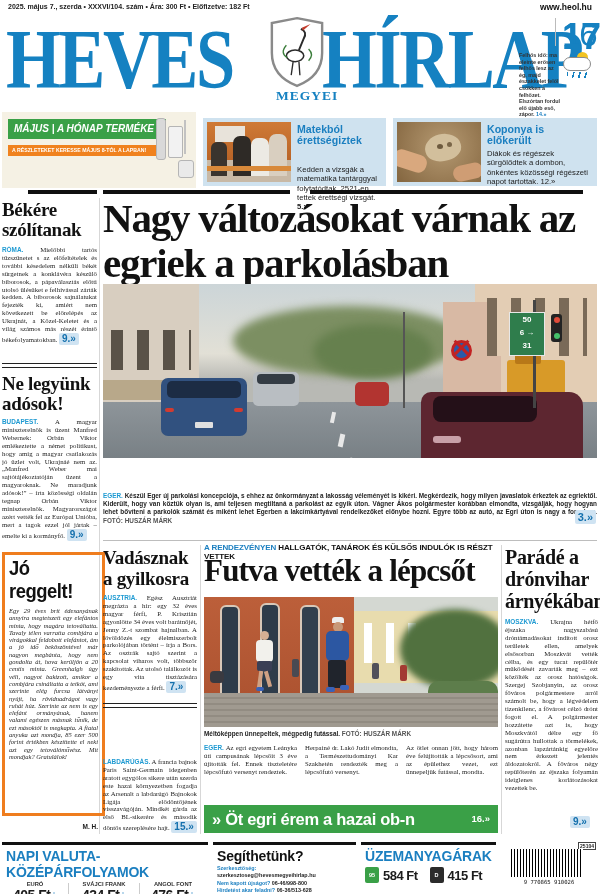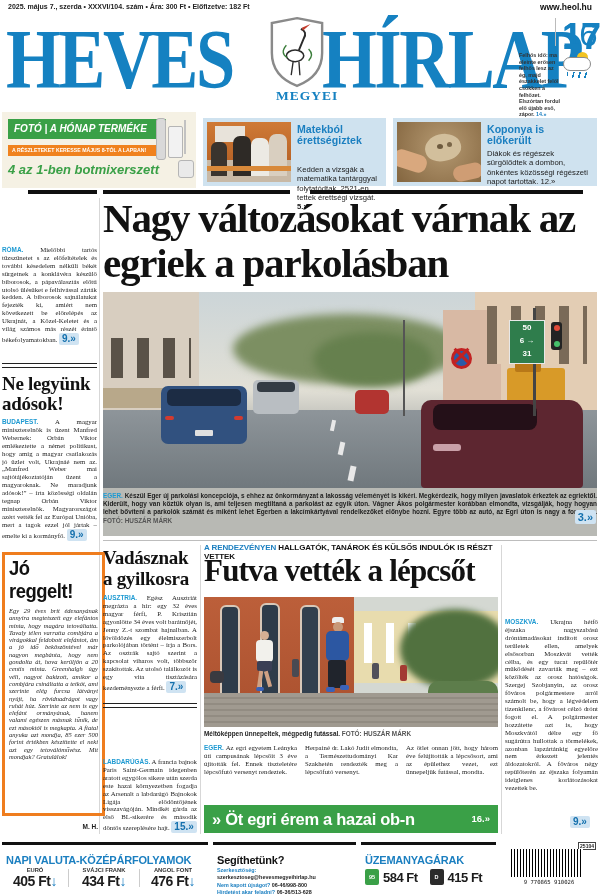--- a/index.html
+++ b/index.html
@@ -14,21 +14,21 @@
         font-size:10px;line-height:12px;padding:0 3px;border-radius:2px;
         font-family:"Liberation Sans",sans-serif;}
   .ddiv{height:3px;border-top:1px solid #222;border-bottom:1px solid #222;}
   .blue{color:#1b7fc0;}
   .mast{font-family:"Liberation Serif",serif;font-weight:bold;color:#1581c1;
         font-size:84px;letter-spacing:-3px;transform:scaleX(.84);transform-origin:left top;
         line-height:84px;white-space:nowrap;}
   .barblk{background:#101010;height:4px;}
   .vline{width:1px;background:#d7d7d7;}
   .fbox{border-top:3px solid #111;background:#fff;}
-  .ftitle{font-size:11px;font-weight:bold;margin:9px 0 1px 4px;letter-spacing:-.2px;}
+  .ftitle{font-size:14px;font-weight:bold;margin:3px 0 1px 4px;letter-spacing:-.2px;}
   .capt{font-size:6.4px;line-height:8.2px;font-weight:bold;color:#1c1c1c;text-align:justify;}
   .credit{color:#555;font-weight:bold;}
 </style>
 </head>
 <body>
 
 <div class="page">
 
   <div class="abs" style="left:8px;top:3px;font-size:7px;font-weight:bold;color:#222;">2025. május 7., szerda • XXXVI/104. szám • Ára: 300 Ft • Előfizetve: 182 Ft</div>
   <div class="abs" style="right:8px;top:2px;font-size:8.5px;font-weight:bold;color:#111;">www.heol.hu</div>
@@ -58,24 +58,23 @@
       <span class="abs" style="left:0;top:3px;width:26px;height:12px;border-radius:7px;background:#fff;
             border:1.5px solid #8a8a8a;"></span>
       <span class="abs" style="left:4px;top:18px;width:20px;height:6px;
             background:repeating-linear-gradient(105deg,#1581c1 0 1.5px,transparent 1.5px 6px);"></span>
     </span>
     <span class="abs" style="left:0;top:36px;width:42px;font-size:5.4px;line-height:6.6px;font-weight:bold;color:#333;"><span>Felhős idő:</span><span> ma eleinte erősen felhős lesz az ég, majd északkelet felől csökken a felhőzet. Elszórtan fordul elő újabb eső, zápor. </span><span class="blue">14.»</span></span>
   </div>
 
   <div class="abs" style="left:2px;top:112px;width:194px;height:76px;background:#f5f1e4;">
     <div class="abs" style="left:6px;top:7px;width:152px;height:20px;background:#3aa047;color:#fff;
-         font-weight:bold;font-style:italic;font-size:10px;line-height:20px;padding-left:6px;">FOTÓ | A HÓNAP TERMÉKE</div>
+         font-weight:bold;font-style:italic;font-size:10px;line-height:20px;padding-left:6px;">MÁJUS | A HÓNAP TERMÉKE</div>
     <div class="abs" style="left:6px;top:33px;width:146px;height:11px;background:#f0821e;color:#fff;
          font-weight:bold;font-size:5.2px;line-height:11px;padding-left:4px;">A RÉSZLETEKET KERESSE MÁJUS 8-TÓL A LAPBAN!</div>
-    <div class="abs" style="left:6px;top:50px;color:#3aa047;font-weight:bold;font-style:italic;font-size:13px;">4 az 1-ben botmixerszett</div>
     <div class="abs" style="left:152px;top:4px;width:40px;height:68px;">
       <span class="abs" style="left:2px;top:2px;width:8px;height:40px;background:#d9d9d9;border:1px solid #b5b5b5;border-radius:3px;"></span>
       <span class="abs" style="left:14px;top:10px;width:13px;height:30px;background:#f2f2f2;border:1px solid #b5b5b5;border-radius:2px;"></span>
       <span class="abs" style="left:24px;top:44px;width:14px;height:16px;background:#eaeaea;border:1px solid #b5b5b5;border-radius:3px;"></span>
       <span class="abs" style="left:30px;top:4px;width:2px;height:34px;background:#c2c2c2;"></span>
     </div>
   </div>
 
   <div class="abs" style="left:203px;top:118px;width:183px;height:68px;background:#cfe2ef;">
     <div class="abs" style="left:4px;top:4px;width:84px;height:60px;overflow:hidden;background:#c8b9a6;">
@@ -109,37 +108,38 @@
   </div>
 
   <div class="abs barblk" style="left:28px;top:190px;width:69px;"></div>
   <div class="abs barblk" style="left:103px;top:190px;width:187px;"></div>
   <div class="abs barblk" style="left:310px;top:190px;width:273px;"></div>
 
   <div class="abs vline" style="left:99px;top:198px;height:636px;"></div>
   <div class="abs vline" style="left:200px;top:545px;height:289px;"></div>
   <div class="abs vline" style="left:501px;top:545px;height:289px;"></div>
 
+  <div class="abs hl" style="left:2px;top:200px;width:96px;font-size:19px;line-height:20px;">Békére szólítanak</div>
   <div class="abs bodytxt" style="left:2px;top:246px;width:95px;height:114px;"><span class="lead">RÓMA.</span><span> Mielőbbi tartós tűzszünetet s az előfeltételek és további késedelem nélküli békét sürgetnek a konklávéra készülő bíborosok, a pápaválasztás előtti utolsó ülésüket e felhívással zárták kedden. A bíborosok sajnálatukat fejezték ki, amiért nem következett be előrelépés az Ukrajnát, a Közel-Keletet és a világ számos más részét érintő békefolyamatokban. </span><span class="chip">9.»</span></div>
 
   <div class="abs ddiv" style="left:2px;top:363px;width:95px;"></div>
 
   <div class="abs hl" style="left:2px;top:374px;width:96px;font-size:19px;line-height:20px;">Ne legyünk adósok!</div>
   <div class="abs bodytxt" style="left:2px;top:418px;width:95px;height:128px;"><span class="lead">BUDAPEST.</span><span> A magyar miniszterelnök is üzent Manfred Webernek: Orbán Viktor emlékeztette a német politikust, hogy amíg a magyar csatlakozás jó üzlet volt, Ukrajnáé nem az. „Manfred Weber mai sajtótájékoztatóján üzent a magyaroknak. Ne maradjunk adósok!” – írta közösségi oldalán tegnap Orbán Viktor miniszterelnök. Magyarországot azért vették fel az Európai Unióba, mert a tagok ezzel jól jártak – emelte ki a kormányfő. </span><span class="chip">9.»</span></div>
 
   <div class="abs" style="left:2px;top:552px;width:89px;height:254px;border:3px solid #ef7d1e;padding:2px 4px;">
     <div style="font-size:20px;font-weight:bold;color:#111;letter-spacing:-.5px;transform:scaleX(.92);transform-origin:left;">Jó reggelt!</div>
     <div style="font-family:'Liberation Serif',serif;font-style:italic;font-size:6.5px;line-height:7.3px;
          text-align:justify;color:#1d1d1d;margin-top:4px;height:214px;overflow:hidden;">Egy 29 éves brit édesanyának annyira megtetszett egy elefántos minta, hogy magára tetováltatta. Tavaly télen varratta combjára a virágokkal feldobott elefántot, ám a jó idő beköszöntével már nagyon megbánta, hogy nem gondolta át, hova kerüljön a 20 centis minta. Greenhalgh úgy véli, nagyot bakizott, amikor a combjára csináltatta a tetkót, ami szerinte elég furcsa látványt nyújt, ha rövidnadrágot vagy ruhát húz. Szerinte az nem is egy elefánt ormányának, hanem valami egészen másnak tűnik, de ezt másoktól is megkapta. A fiatal anyuka azt mondja, 85 ezer 500 forint értékben készíttette el neki azt egy tetoválóművész. Mit mondjak? Gratulálok!</div>
     <div style="text-align:right;font-size:6.5px;font-weight:bold;margin-top:2px;">M. H.</div>
   </div>
 
   <div class="abs hl" style="left:103px;top:196px;width:494px;font-size:41px;line-height:45px;letter-spacing:-1.2px;font-weight:600;">Nagy változásokat várnak az egriek a parkolásban</div>
 
-  <div class="abs" style="left:103px;top:292px;width:494px;height:244px;overflow:hidden;
+  <div class="abs" style="left:103px;top:284px;width:494px;height:174px;overflow:hidden;
        background:linear-gradient(#ccd5d8 0%,#e2e0d6 40%,#b8b9b4 55%);">
     <span class="abs" style="left:130px;top:22px;width:230px;height:70px;border-radius:50%;background:#7c8f62;filter:blur(4px);"></span>
     <span class="abs" style="left:210px;top:40px;width:120px;height:55px;border-radius:50%;background:#66804e;filter:blur(4px);"></span>
     <span class="abs" style="left:0;top:0;width:96px;height:196px;background:#d8cec0;"></span>
     <span class="abs" style="left:8px;top:46px;width:80px;height:40px;background:repeating-linear-gradient(90deg,#5a5248 0 12px,#d8cec0 12px 26px);"></span>
     <span class="abs" style="left:0;top:96px;width:96px;height:20px;background:#b8a88a;"></span>
     <span class="abs" style="left:372px;top:0;width:122px;height:150px;background:#e3cdb4;"></span>
     <span class="abs" style="left:340px;top:18px;width:58px;height:122px;background:#d8b9a4;"></span>
     <span class="abs" style="left:384px;top:14px;width:100px;height:58px;background:repeating-linear-gradient(90deg,#7a6a58 0 10px,#e3cdb4 10px 24px);"></span>
     <span class="abs" style="left:0;top:118px;width:494px;height:78px;background:linear-gradient(#8e959a,#70787d);"></span>
@@ -220,20 +220,21 @@
     <div class="bodytxt" style="width:93px;height:56px;"><span class="lead">EGER.</span><span> Az egri egyetem Leányka úti campusának lépcsőit 3 éve újították fel. Ennek tiszteletére lépcsőfutó versenyt rendeztek.</span></div>
     <div class="bodytxt" style="width:93px;height:56px;">Herpainé dr. Lakó Judit elmondta, a Természettudományi Kar Szakhetén rendezték meg a lépcsőfutó versenyt.</div>
     <div class="bodytxt" style="width:92px;height:56px;">Az ötlet onnan jött, hogy három éve felújították a lépcsősort, ami az épülethez vezet, ezt ünnepeljük futással, mondta.</div>
   </div>
 
   <div class="abs" style="left:204px;top:805px;width:294px;height:28px;background:#3aa047;color:#fff;">
     <span style="position:absolute;left:8px;top:0;font-size:16.5px;font-weight:bold;line-height:28px;letter-spacing:-.3px;"><span>»</span> <span>Öt egri érem a hazai ob-n</span></span>
     <span style="position:absolute;right:8px;top:0;font-size:9.5px;font-weight:bold;line-height:28px;">16.»</span>
   </div>
 
+  <div class="abs hl" style="left:505px;top:546px;width:94px;font-size:20px;line-height:22px;font-weight:600;">Parádé a drónvihar árnyékában</div>
   <div class="abs bodytxt" style="left:505px;top:618px;width:93px;height:212px;"><span class="lead">MOSZKVA.</span><span> Ukrajna hétfő éjszaka nagyszabású dróntámadásokat indított orosz területek ellen, amelyek elsősorban Moszkvát vették célba, és egy tucat repülőtér működését zavarták meg – ezt közölték az orosz hatóságok. Szergej Szobjanyin, az orosz főváros polgármestere arról számolt be, hogy a légvédelem tizenkilenc, a fővárost célzó drónt fogott el. A polgármester hozzátette azt is, hogy Moszkvától délre egy fő sugárútra hullottak a törmelékek, azonban lapzártánkig egyelőre nem érkezett jelentés áldozatokról. A főváros négy repülőterén az éjszaka folyamán ideiglenes korlátozásokat vezettek be. </span></div>
   <span class="abs chip" style="left:570px;top:816px;">9.»</span>
 
   <div class="abs fbox" style="left:2px;top:842px;width:206px;height:47px;">
     <div class="ftitle blue">NAPI VALUTA-KÖZÉPÁRFOLYAMOK</div>
     <div style="display:flex;">
       <div style="width:66px;text-align:center;">
         <div style="font-size:5.8px;font-weight:bold;color:#333;">EURÓ</div>
         <div style="font-size:14px;font-weight:bold;letter-spacing:-.5px;"><span>405 Ft</span><span class="blue">↓</span></div>
       </div>

